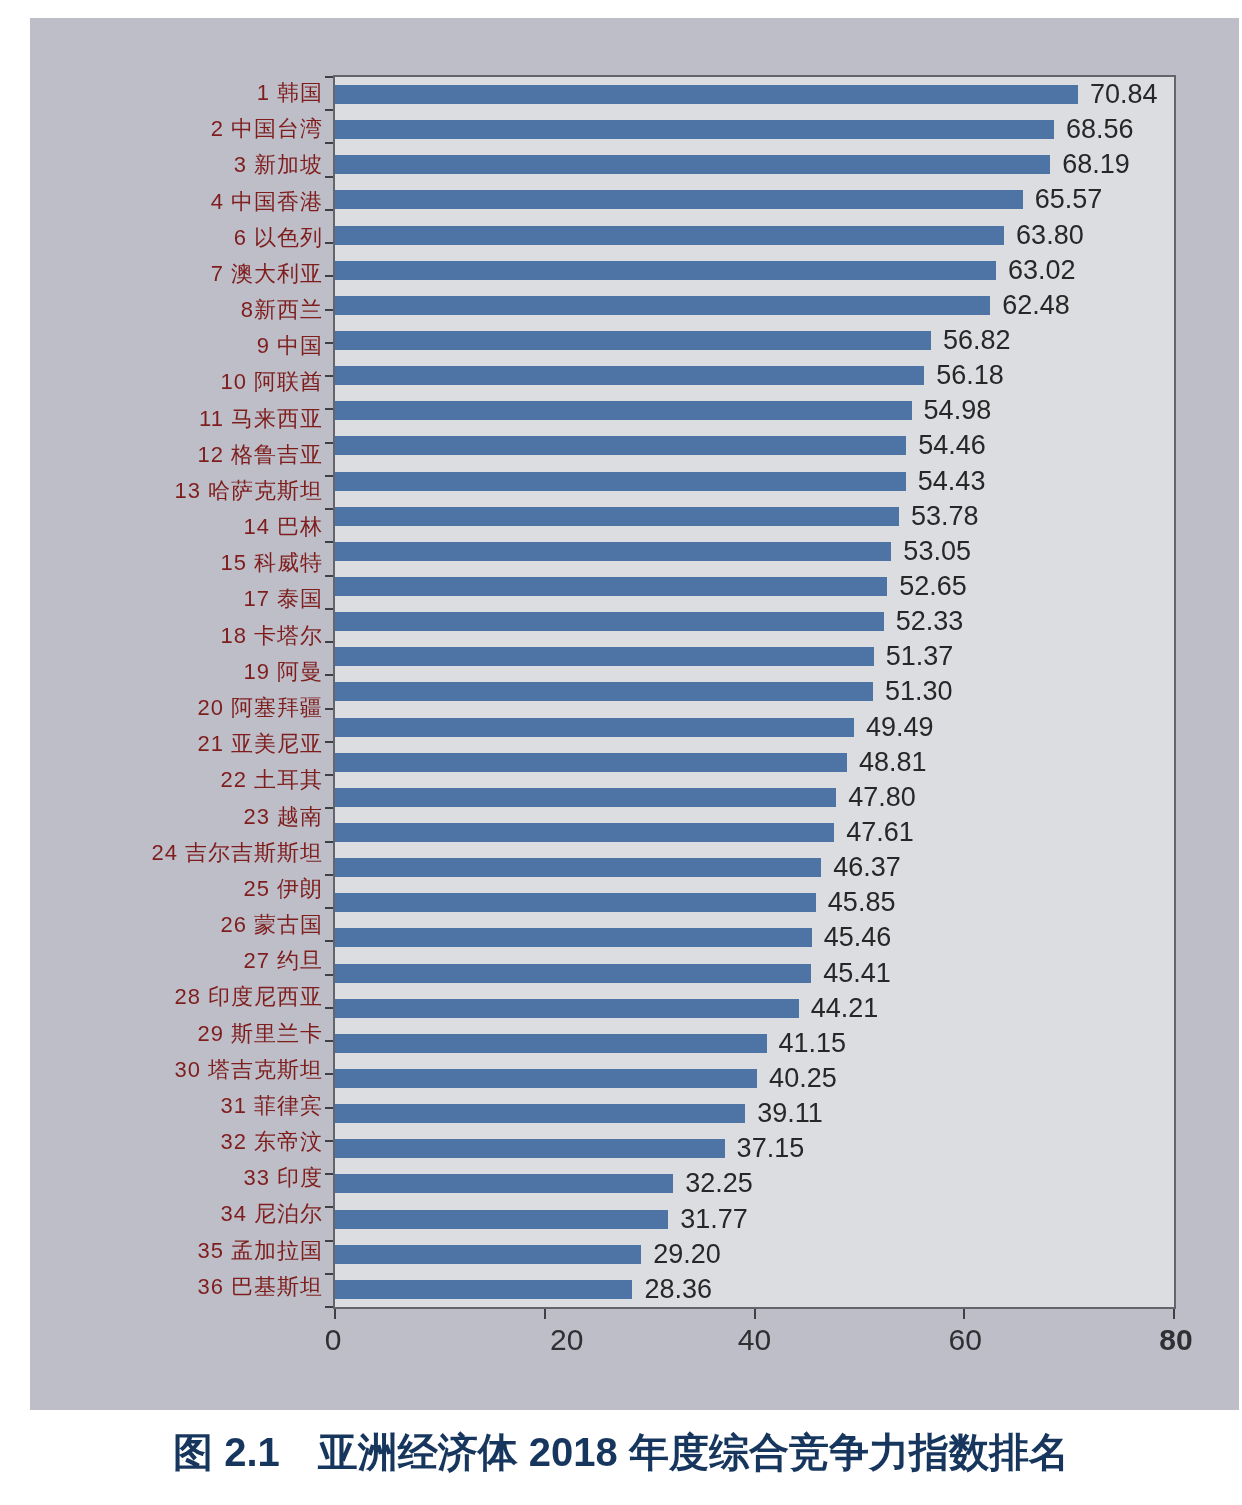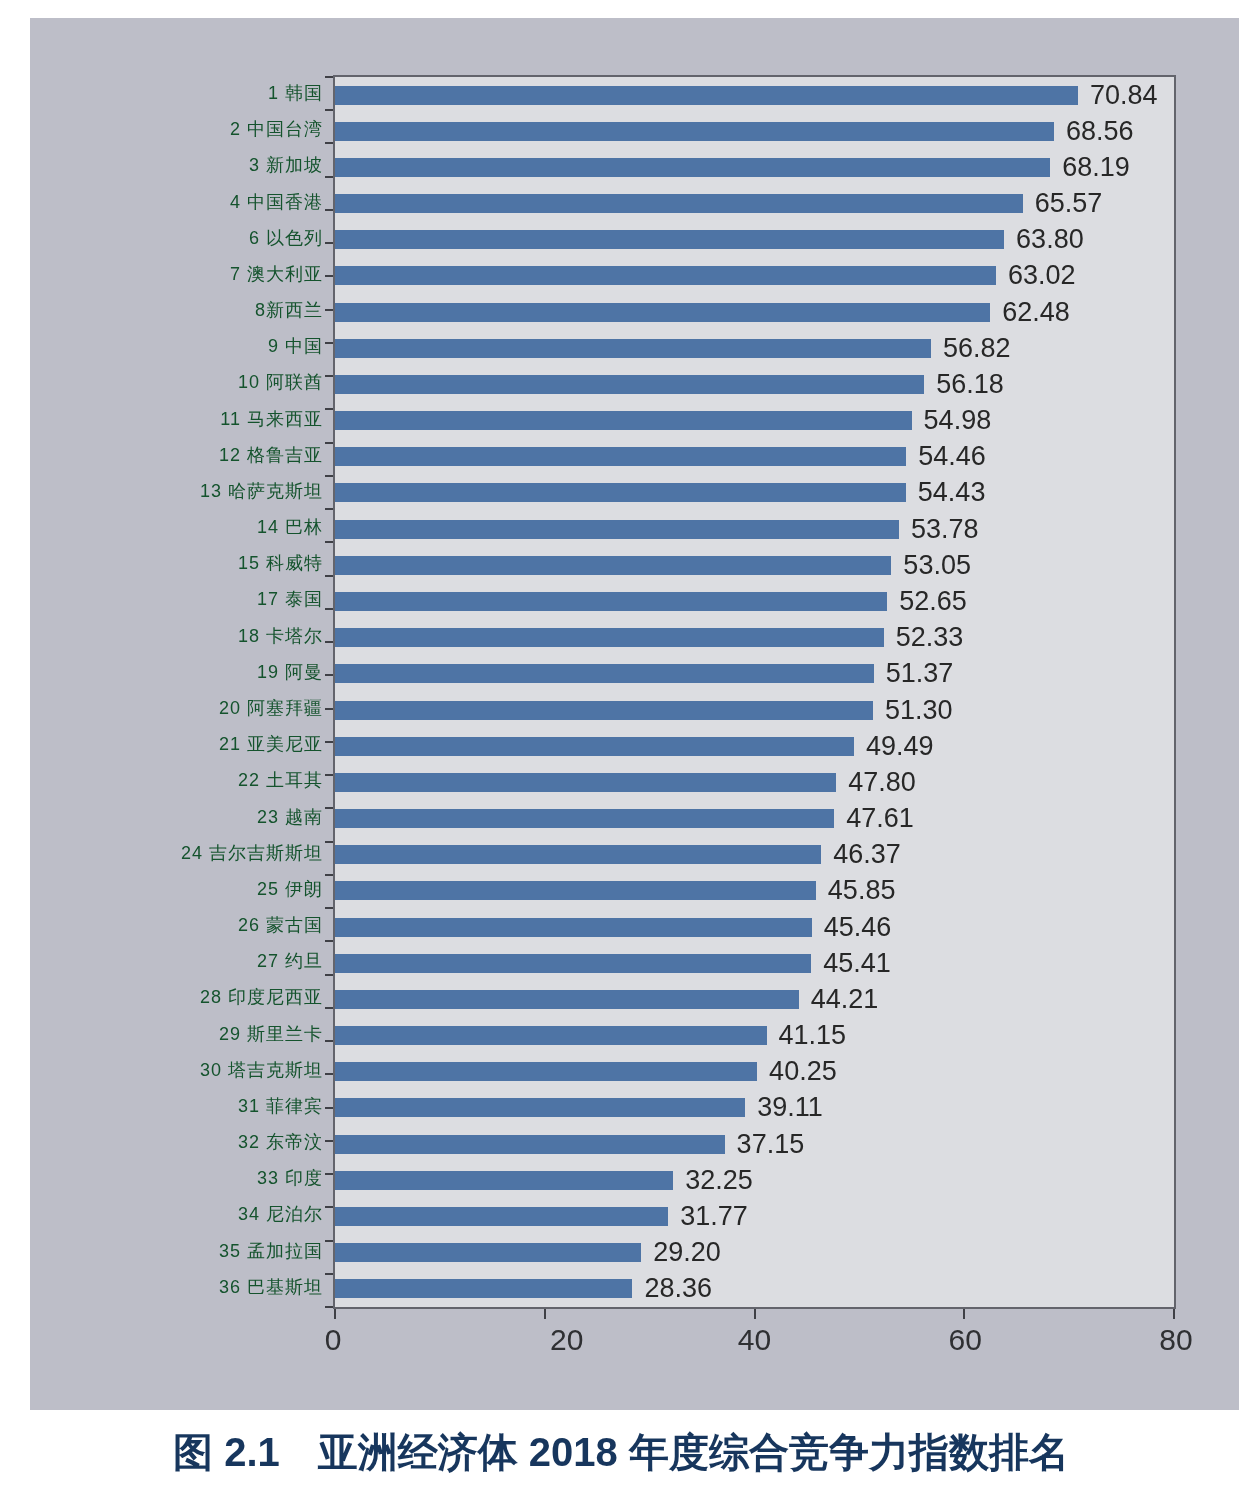--- a/index.html
+++ b/index.html
@@ -9,21 +9,21 @@
   }
   .figure{
     position:absolute;left:30px;top:18px;width:1209px;height:1392px;
   }
   .labels{
     position:absolute;left:28px;top:57px;width:265px;height:1230px;
     display:flex;flex-direction:column;
   }
   .label-row{
     flex:1;display:flex;align-items:center;justify-content:flex-end;
-    font-size:18px;color:#14532d;white-space:nowrap;letter-spacing:1px;
+    font-size:22px;color:#7f1d1d;white-space:nowrap;letter-spacing:1px;
   }
   .plot{
     position:absolute;left:303px;top:57px;width:839px;height:1230px;
     border:2px solid #63646c;box-sizing:content-box;
   }
   .rows{
     position:absolute;left:0;top:0;width:100%;height:100%;
     display:flex;flex-direction:column;
   }
   .row{flex:1;position:relative;display:flex;align-items:center;}
@@ -162,20 +162,24 @@
           <div class="bar" style="width: 64.2125%; background: rgb(78, 116, 165);"></div>
           <div class="value">51.37</div>
         </div>
         <div class="row">
           <div class="bar" style="width: 64.125%; background: rgb(78, 116, 165);"></div>
           <div class="value">51.30</div>
         </div>
         <div class="row">
           <div class="bar" style="width: 61.8625%; background: rgb(78, 116, 165);"></div>
           <div class="value">49.49</div>
+        </div>
+        <div class="row">
+          <div class="bar" style="width: 61.0125%; background: rgb(78, 116, 165);"></div>
+          <div class="value">48.81</div>
         </div>
         <div class="row">
           <div class="bar" style="width: 59.75%; background: rgb(78, 116, 165);"></div>
           <div class="value">47.80</div>
         </div>
         <div class="row">
           <div class="bar" style="width: 59.5125%; background: rgb(78, 116, 165);"></div>
           <div class="value">47.61</div>
         </div>
         <div class="row">
@@ -277,19 +281,19 @@
         <div class="xtick" style="left: 50%;"></div>
         <div class="xtick" style="left: 75%;"></div>
         <div class="xtick" style="left: 100%;"></div>
       </div>
   </div>
   <div class="xlabels">
       <div class="xlabel" style="left: 0%;">0</div>
       <div class="xlabel" style="left: 25%; margin-left: 23px;">20</div>
       <div class="xlabel" style="left: 50%;">40</div>
       <div class="xlabel" style="left: 75%;">60</div>
-      <div class="xlabel" style="left: 100%;">80</div>
+      <div class="xlabel" style="left: 100%; font-weight: bold;">80</div>
     </div>
 </div>
 
 <div class="caption" style="color: rgb(23, 54, 93);">
   <span>图 2.1</span><span class="gap"></span><span>亚洲经济体 2018 年度综合竞争力指数排名</span>
 </div>
 
 </body></html>

